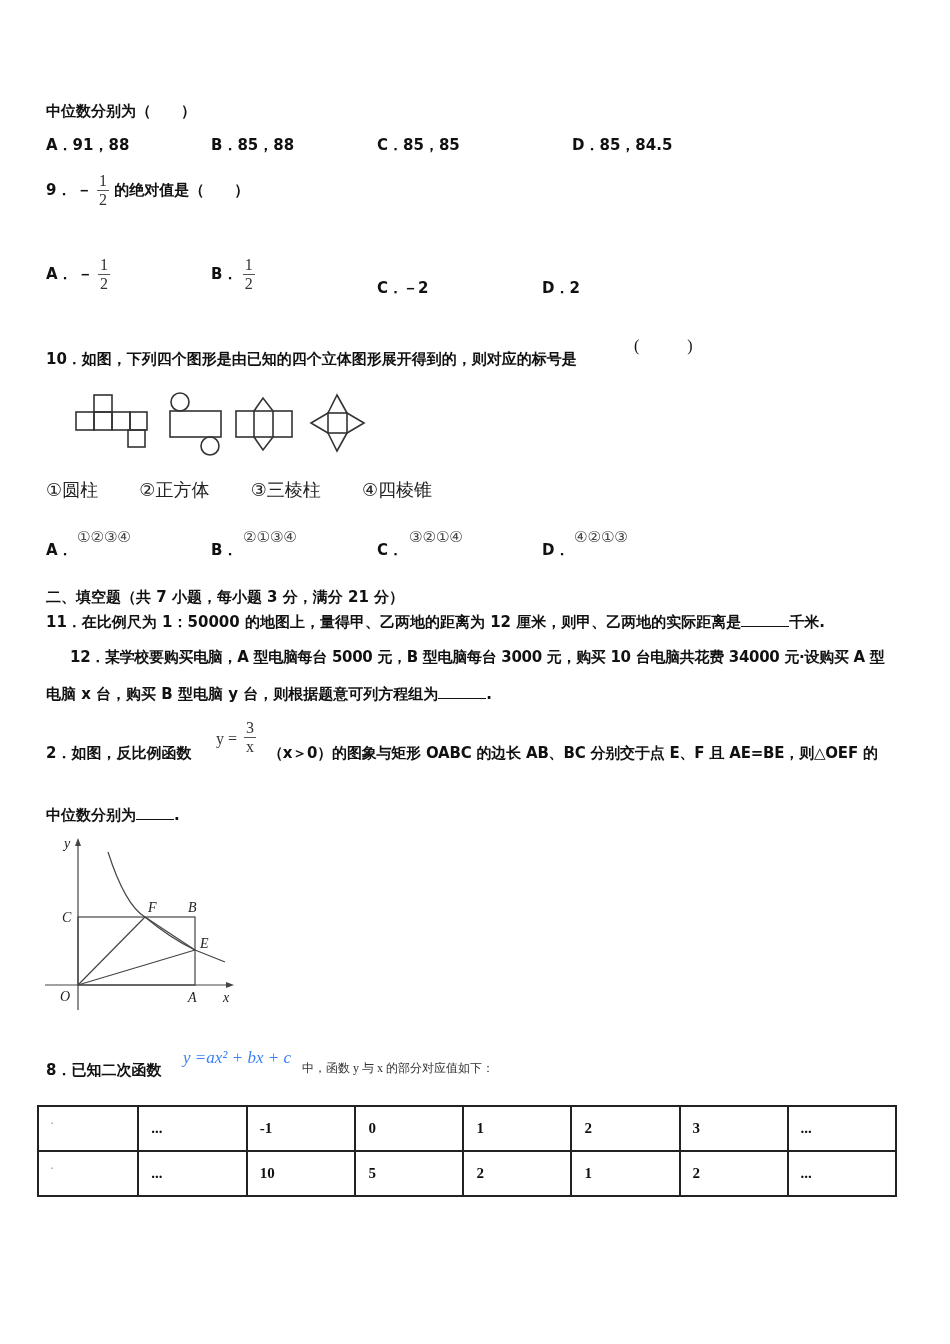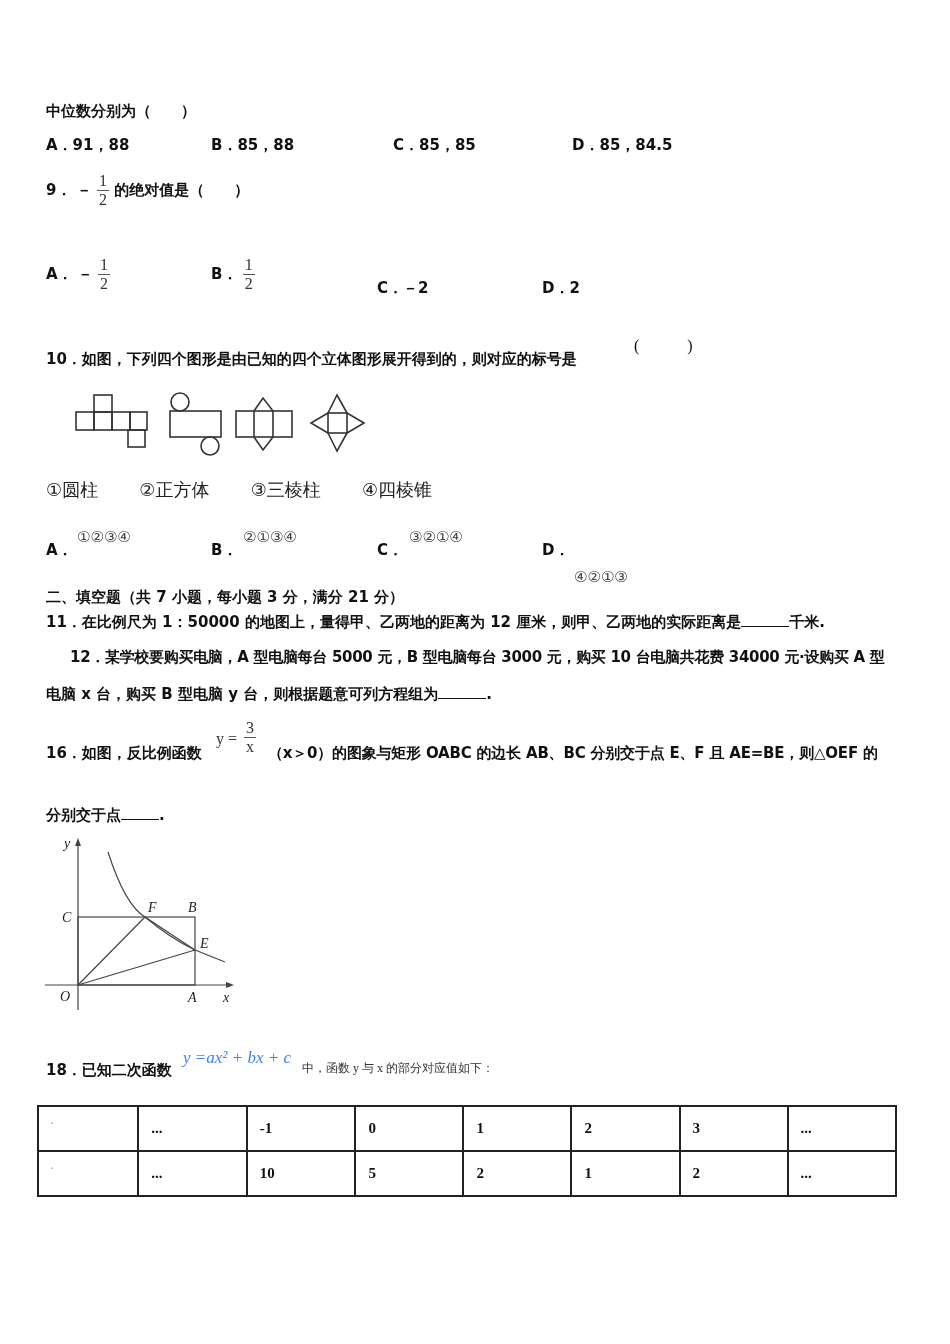--- a/index.html
+++ b/index.html
@@ -25,21 +25,21 @@
   }
   table.vals td.first { width: 95px; }
   .dot { font-size: 6px; color: #aaa; vertical-align: top; }
 </style>
 </head>
 <body>
 
 <div class="abs bold t15" style="left:46px;top:102px;">中位数分别为（　　）</div>
 <div class="opt" style="left:46px;top:136px;"><span>A．</span><span>91，88</span></div>
 <div class="opt" style="left:211px;top:136px;"><span>B．</span><span>85，88</span></div>
-<div class="opt" style="left:377px;top:136px;margin-left:16px;"><span>C．</span><span>85，85</span></div>
+<div class="opt" style="left:377px;top:136px;"><span>C．</span><span>85，85</span></div>
 <div class="opt" style="left:572px;top:136px;text-align:right;"><span>D．</span><span>85，84.5</span></div>
 
 <div class="abs bold t15" style="left:46px;top:172px;">
   <span style="vertical-align:middle;">9．</span>
   <span style="vertical-align:middle;">－</span>
   <span class="frac"><span class="num">1</span><span class="den">2</span></span>
   <span style="vertical-align:middle;">的绝对值是（　　）</span>
 </div>
 <div class="opt" style="left:46px;top:256px;">
   <span style="vertical-align:middle;">A．</span>
@@ -99,42 +99,42 @@
   <span>④四棱锥</span>
 </div>
 
 <div class="opt" style="left:46px;top:541px;"><span>A．</span></div>
 <div class="abs circ" style="left:77px;top:528px;">①②③④</div>
 <div class="opt" style="left:211px;top:541px;"><span>B．</span></div>
 <div class="abs circ" style="left:243px;top:528px;">②①③④</div>
 <div class="opt" style="left:377px;top:541px;"><span>C．</span></div>
 <div class="abs circ" style="left:409px;top:528px;">③②①④</div>
 <div class="opt" style="left:542px;top:541px;"><span>D．</span></div>
-<div class="abs circ" style="left:574px;top:528px;margin-top:40px;">④②①③</div>
+<div class="abs circ" style="left:574px;top:528px;">④②①③</div>
 
 <div class="abs bold t15" style="left:46px;top:588px;">二、填空题（共 7 小题，每小题 3 分，满分 21 分）</div>
 
 <div class="abs bold t15" style="left:46px;top:613px;">
   <span>11．在比例尺为 1：50000 的地图上，量得甲、乙两地的距离为 12 厘米，则甲、乙两地的实际距离是</span><span class="blank" style="width:48px;"></span><span>千米.</span>
 </div>
 
 <div class="abs bold t15" style="left:46px;top:648px;letter-spacing:-0.3px;margin-left:24px;">12．某学校要购买电脑，A 型电脑每台 5000 元，B 型电脑每台 3000 元，购买 10 台电脑共花费 34000 元·设购买 A 型</div>
 <div class="abs bold t15" style="left:46px;top:685px;">
   <span>电脑 x 台，购买 B 型电脑 y 台，则根据题意可列方程组为</span><span class="blank" style="width:48px;"></span><span>.</span>
 </div>
 
-<div class="abs bold t15" style="left:46px;top:744px;">16．如图，反比例函数</div>
+<div class="abs bold t15" style="left:46px;top:744px;">2．如图，反比例函数</div>
 <div class="abs serif" style="left:216px;top:730px;font-size:16px;color:#333;">y =</div>
 <span class="abs frac" style="left:244px;top:719px;">
     <span class="num">3</span>
     <span class="den">x</span>
   </span>
 <div class="abs bold t15" style="left:268px;top:744px;letter-spacing:-0.2px;">（x＞0）的图象与矩形 OABC 的边长 AB、BC 分别交于点 E、F 且 AE=BE，则△OEF 的</div>
 <div class="abs bold t15" style="left:46px;top:806px;">
-  <span>分别交于点</span><span class="blank" style="width:38px;"></span><span>.</span>
+  <span>中位数分别为</span><span class="blank" style="width:38px;"></span><span>.</span>
 </div>
 
 <svg class="abs" style="left:40px;top:830px;" width="210" height="185" viewBox="0 0 210 185">
   <g stroke="#444" stroke-width="1.2" fill="none">
     <line x1="38" y1="180" x2="38" y2="12"></line>
     <polygon points="38,8 35,16 41,16" fill="#444" stroke="none"></polygon>
     <line x1="5" y1="155" x2="190" y2="155"></line>
     <polygon points="194,155 186,152 186,158" fill="#444" stroke="none"></polygon>
     <rect x="38" y="87" width="117" height="68"></rect>
     <path d="M68,22 Q85,75 105,87 Q130,108 155,120 Q170,126 185,132"></path>
@@ -147,21 +147,21 @@
     <text x="183" y="172">x</text>
     <text x="20" y="171">O</text>
     <text x="148" y="172">A</text>
     <text x="148" y="82">B</text>
     <text x="22" y="92">C</text>
     <text x="160" y="118">E</text>
     <text x="108" y="82">F</text>
   </g>
 </svg>
 
-<div class="abs bold t15" style="left:46px;top:1061px;">18．已知二次函数</div>
+<div class="abs bold t15" style="left:46px;top:1061px;">8．已知二次函数</div>
 <div class="abs serif" style="left:183px;top:1048px;font-size:17px;font-style:italic;color:#3b82f6;">y =ax² + bx + c</div>
 <div class="abs serif" style="left:302px;top:1060px;font-size:12px;color:#333;">中，函数 y 与 x 的部分对应值如下：</div>
 
 <table class="vals">
   <tbody>
       <tr>
     <td class="first"><span class="dot">▪</span><span></span></td>
     <td>...</td>
     <td>-1</td>
     <td>0</td>

